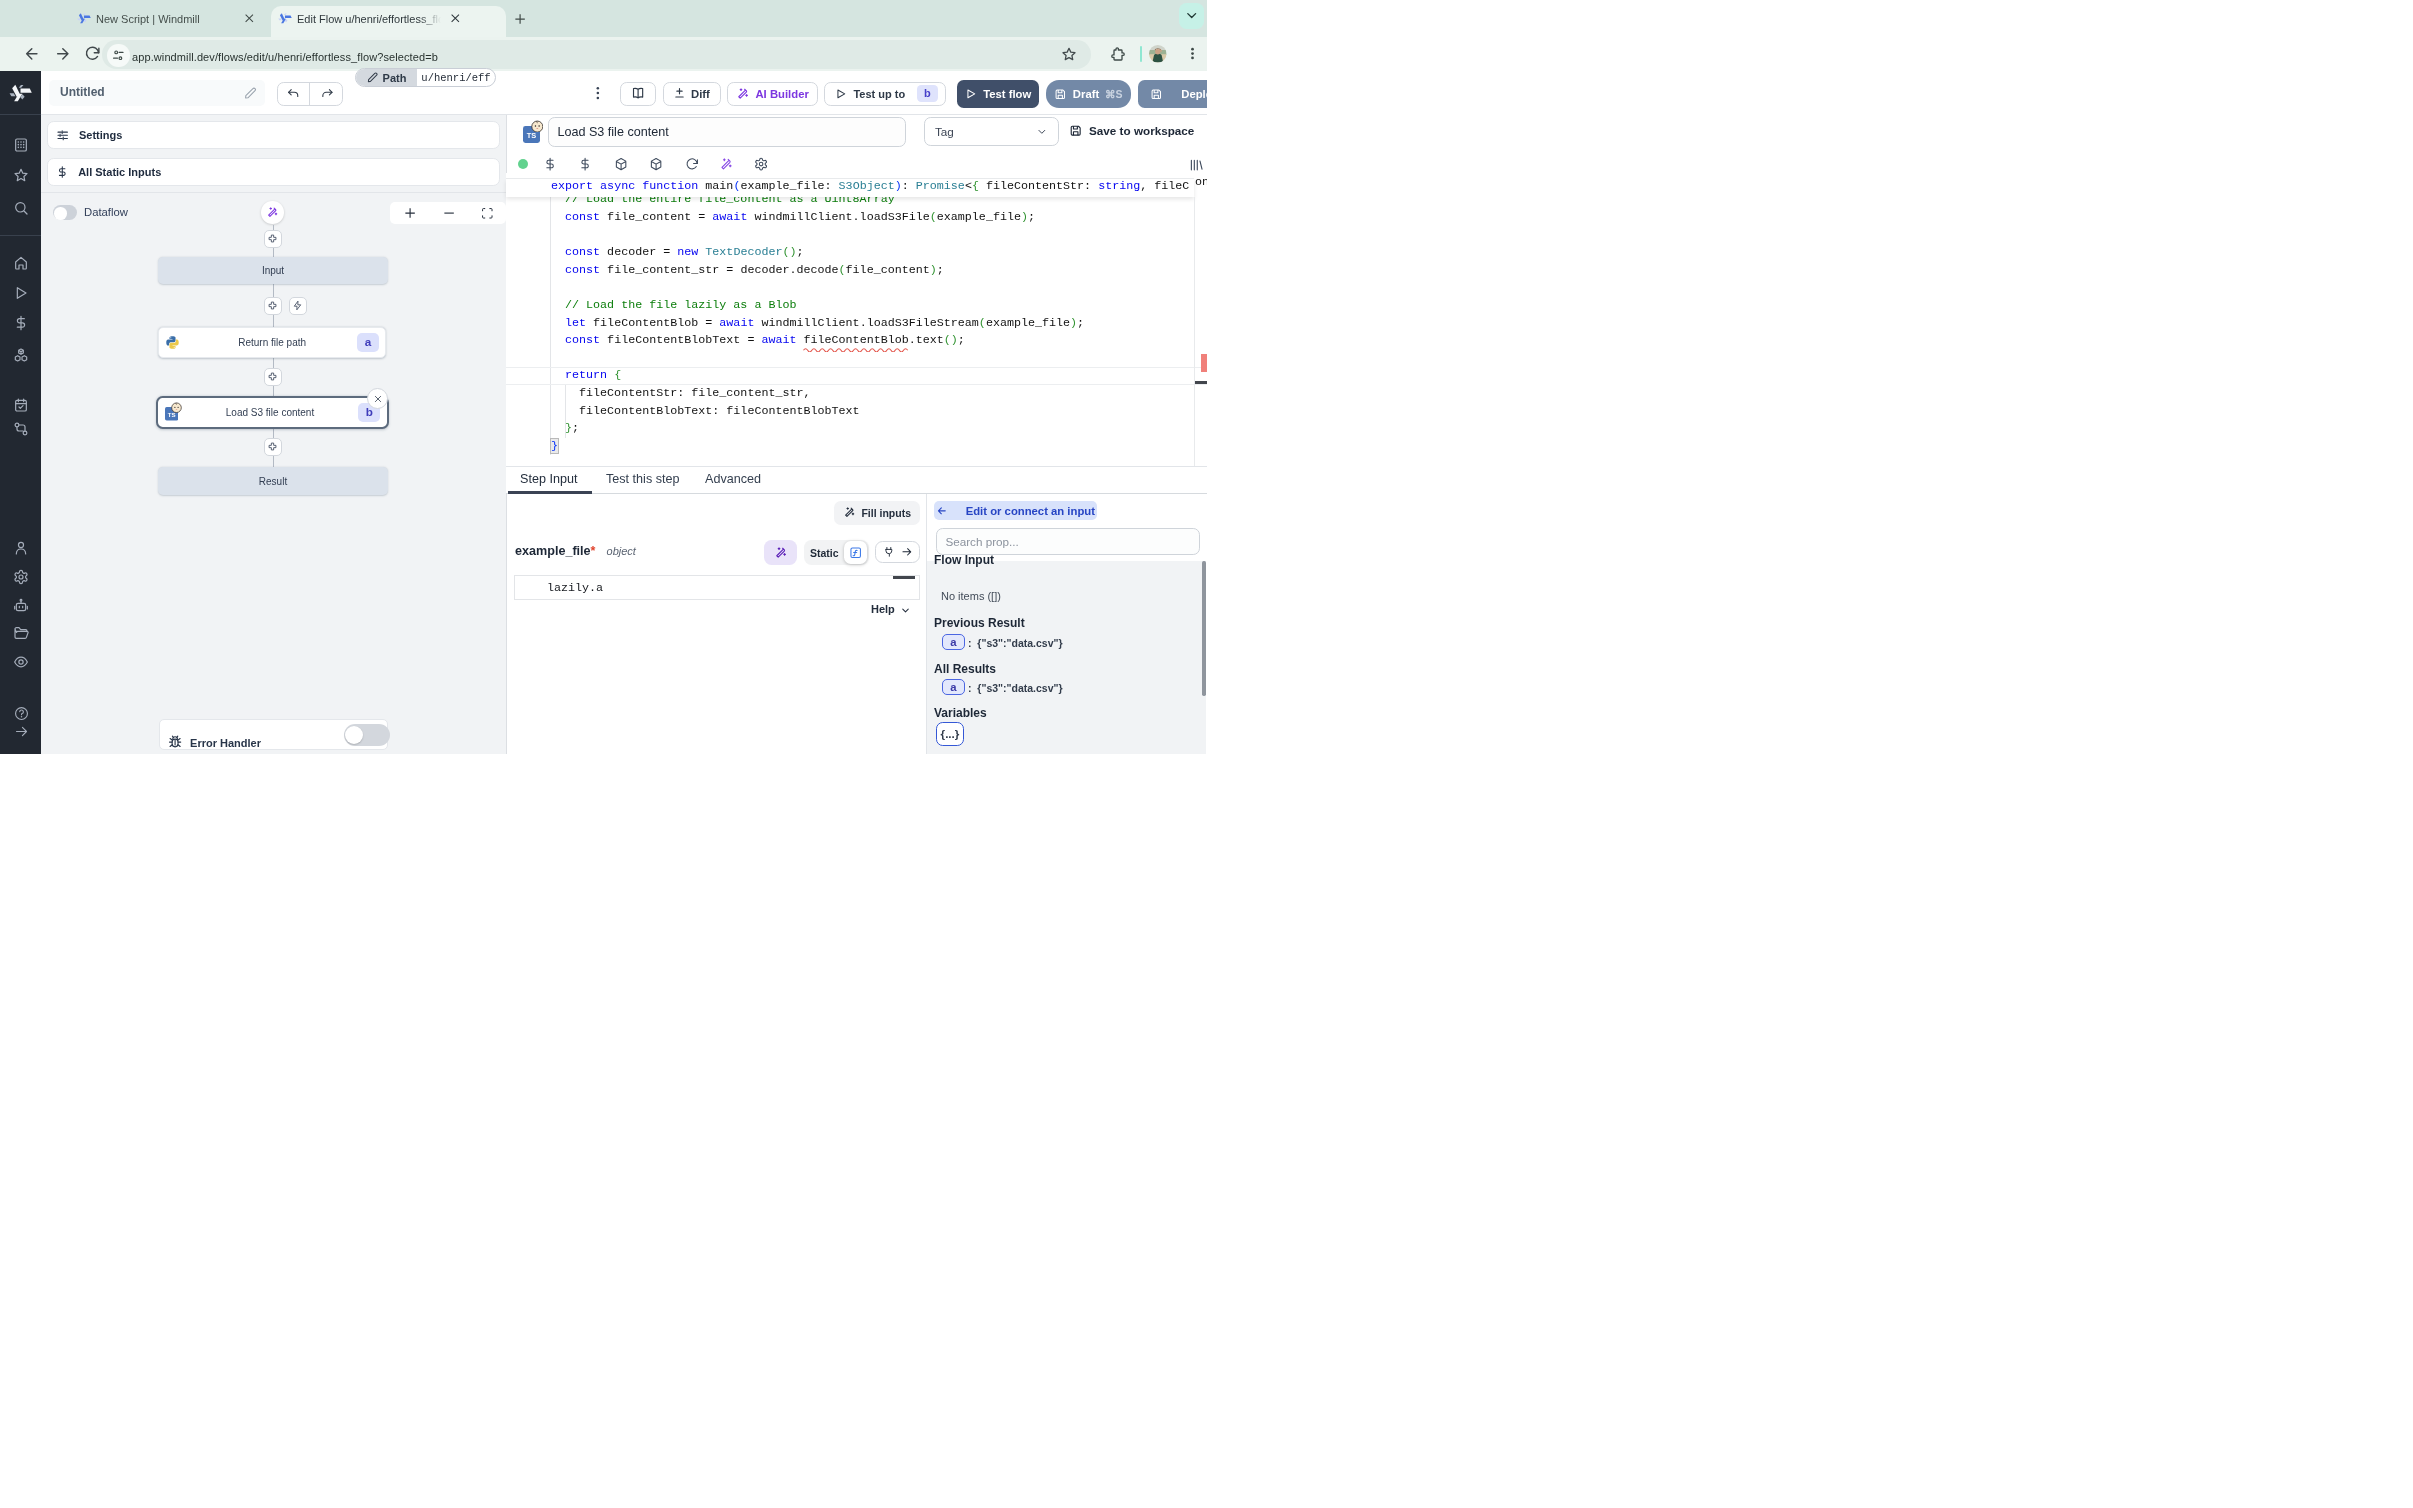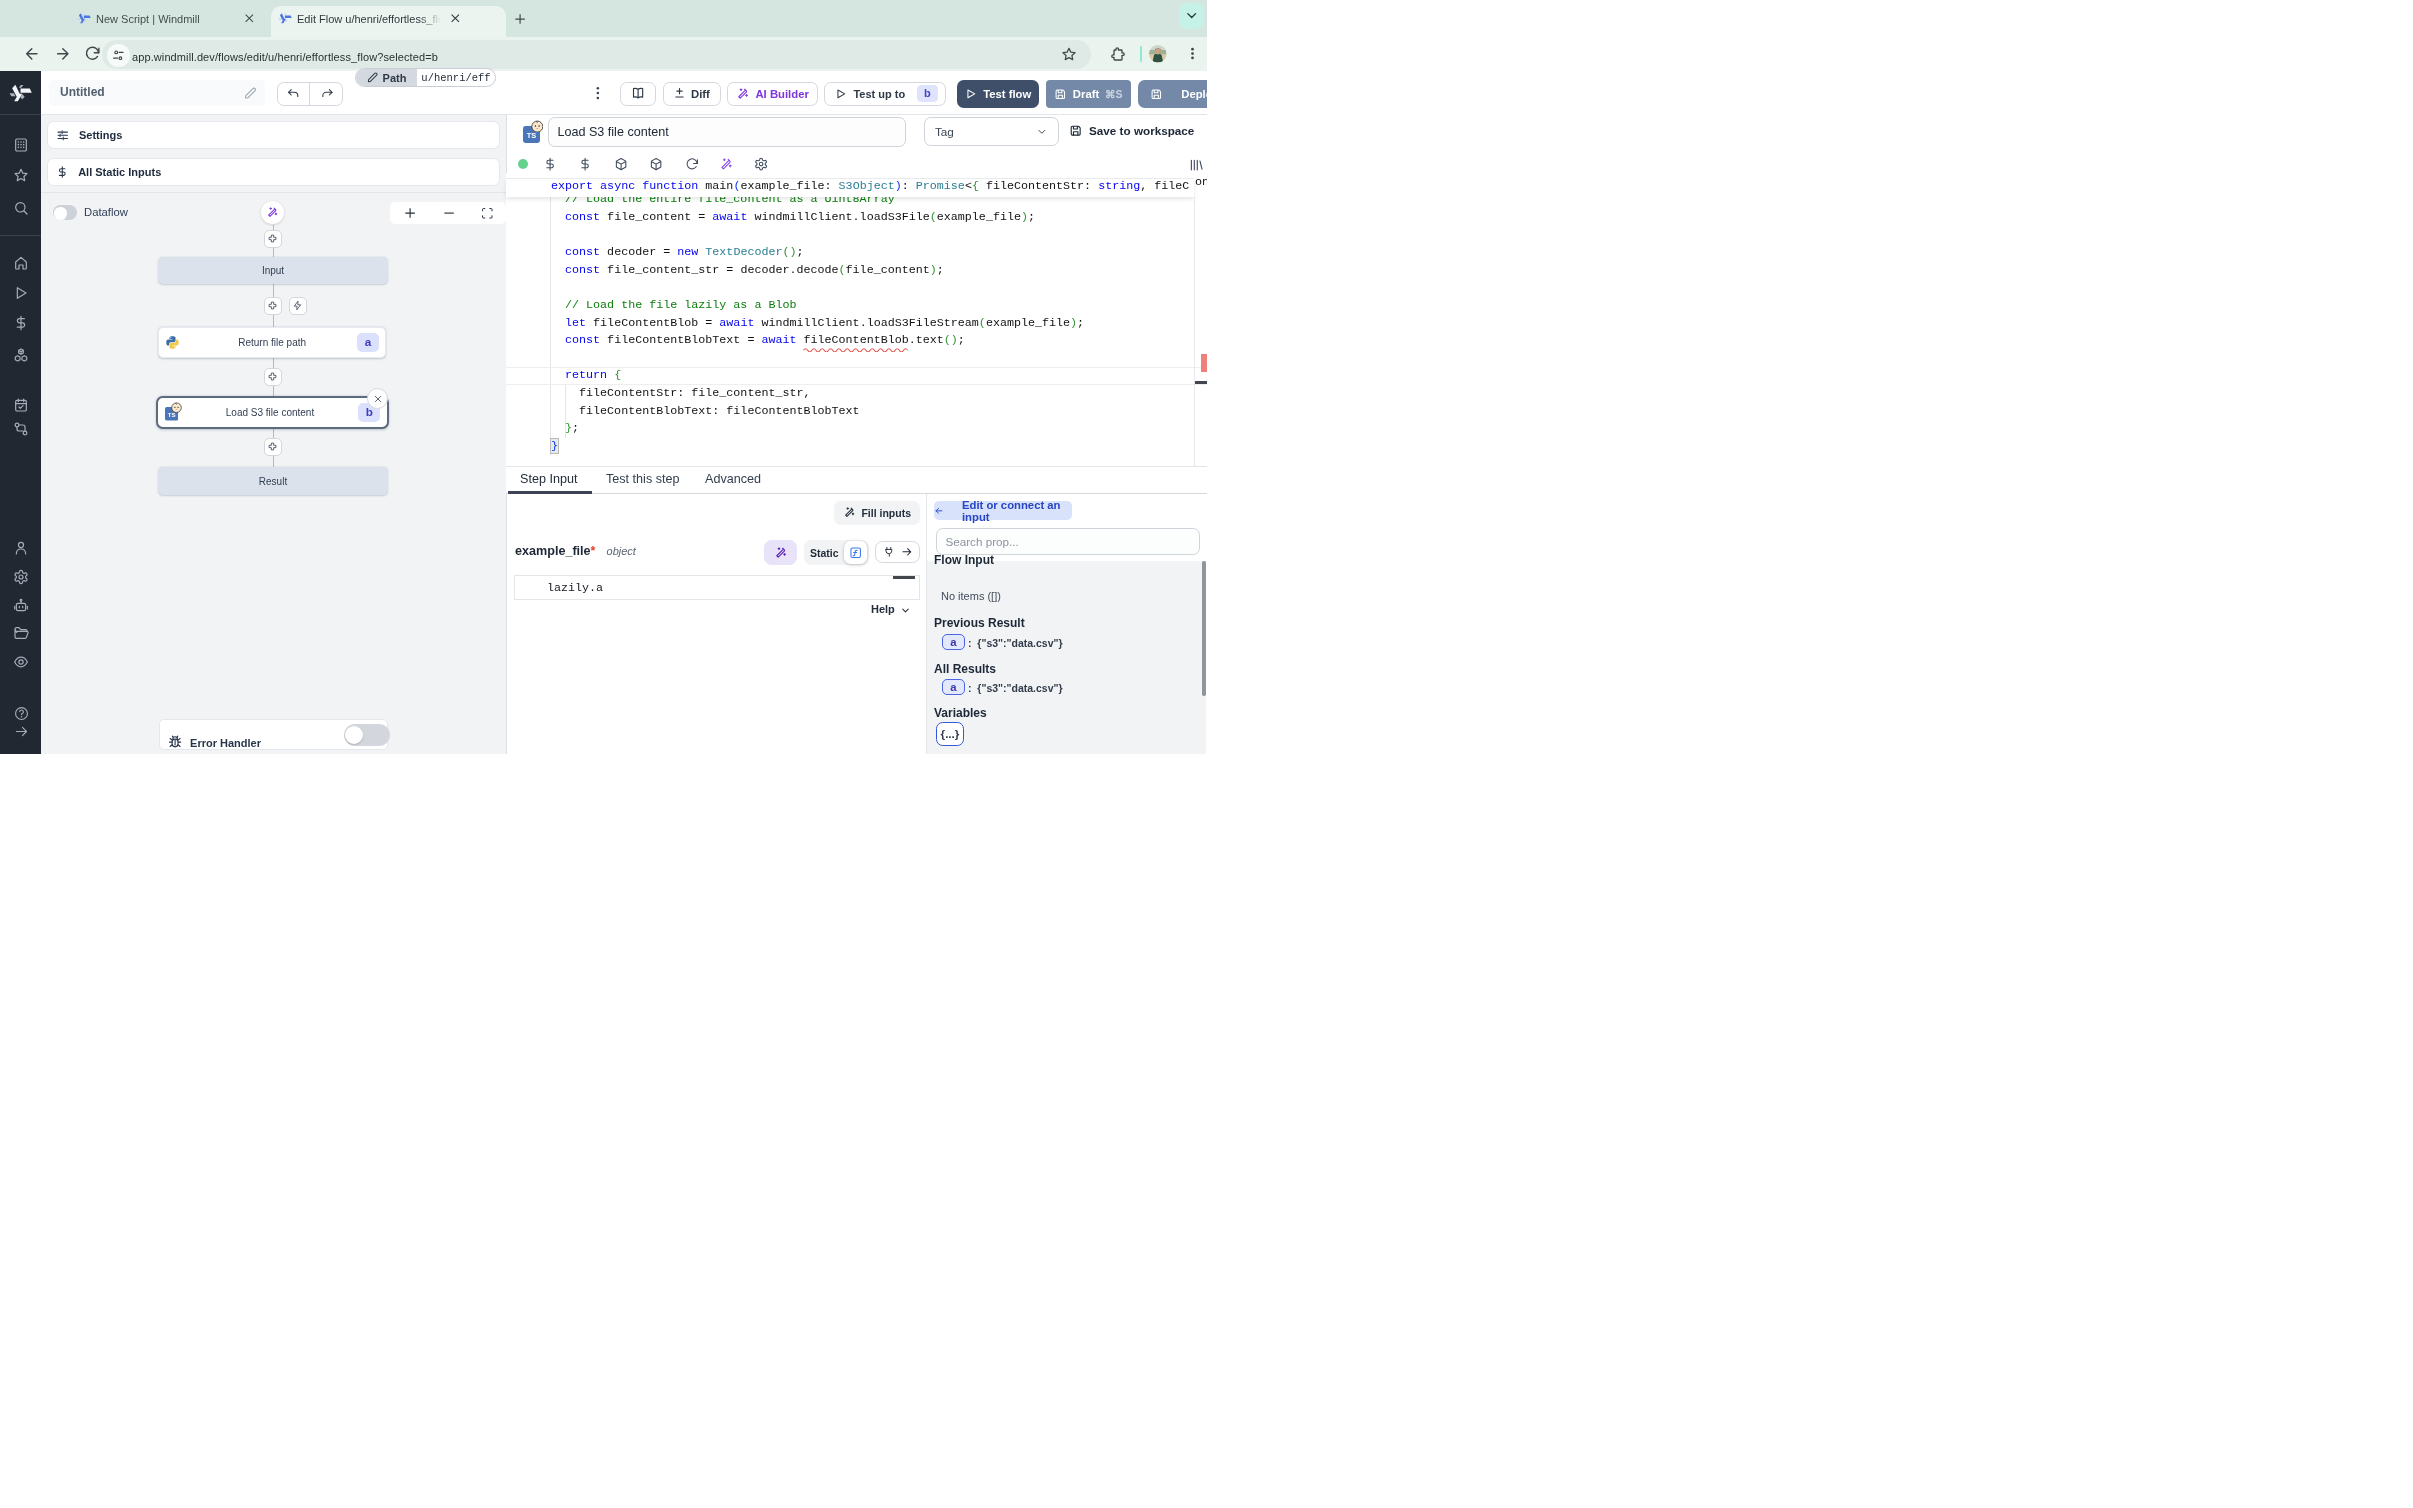--- a/index.html
+++ b/index.html
@@ -190,21 +190,21 @@
     </svg>
   <span style="font-size:11px;font-weight:700;color:#2e3947">Test up to</span>
   <span style="display:inline-block;background:#dfe3fc;color:#4740c9;font-weight:700;font-size:11px;border-radius:4.2px;width:21px;height:17px;text-align:center;line-height:17px;margin-left:5px">b</span>
 </div>
 <div class="abs" style="left:957px;top:80px;width:82px;height:28px;background:#404f69;border-radius:6.7px;display:flex;align-items:center;justify-content:center;gap:6.7px">
   <svg width="11.7" height="11.7" viewBox="0 0 24 24" fill="none" stroke="#fff" stroke-width="2.1" stroke-linejoin="round">
       <path d="M6 4 L20 12 L6 20 Z"></path>
     </svg>
   <span style="font-size:11.3px;font-weight:700;color:#fff">Test flow</span>
 </div>
-<div class="abs" style="left:1046px;top:80px;width:85px;height:28px;background:#7389a7;border-radius:4px;display:flex;align-items:center;justify-content:center;gap:5.9px">
+<div class="abs" style="left:1046px;top:80px;width:85px;height:28px;background:#7389a7;border-radius:13px;display:flex;align-items:center;justify-content:center;gap:5.9px">
   <svg width="12.6" height="12.6" viewBox="0 0 24 24" fill="none" stroke="#fff" stroke-width="2" stroke-linejoin="round">
       <path d="M4 6 a2 2 0 0 1 2 -2 h11 l3 3 v11 a2 2 0 0 1 -2 2 h-12 a2 2 0 0 1 -2 -2 Z"></path>
       <path d="M8 4 v5 h7 v-5 M8 20 v-6 h8 v6"></path>
     </svg>
   <span style="font-size:11.3px;font-weight:700;color:#fff">Draft</span>
   <span style="font-size:10.5px;color:#c9d3e0;font-weight:600">⌘S</span>
 </div>
 <div class="abs" style="left:1138px;top:80px;width:84px;height:28px;background:#7389a7;border-radius:6.7px;display:flex;align-items:center;gap:19px;padding-left:11.7px">
   <svg width="12.6" height="12.6" viewBox="0 0 24 24" fill="none" stroke="#fff" stroke-width="2" stroke-linejoin="round">
       <path d="M4 6 a2 2 0 0 1 2 -2 h11 l3 3 v11 a2 2 0 0 1 -2 2 h-12 a2 2 0 0 1 -2 -2 Z"></path>
@@ -573,21 +573,21 @@
 <div class="abs" style="left:514px;top:575px;width:406px;height:25px;border:0.8px solid #e3e5e8;background:#fff"></div>
 <div class="abs mono" style="left:547px;top:581px;font-size:11.7px;color:#15181d">lazily.a</div>
 <div class="abs" style="left:893px;top:576px;width:22px;height:2.9px;background:#42464d"></div>
 
 <div class="abs" style="left:871px;top:603px;font-size:11px;font-weight:700;color:#242e3d">Help</div>
 <svg class="abs" style="left:900px;top:605px" width="11" height="11" viewBox="0 0 24 24" fill="none" stroke="#242e3d" stroke-width="2.2" stroke-linecap="round" stroke-linejoin="round">
     <path d="M6 9 L12 15 L18 9"></path>
   </svg>
 
 <div class="abs" style="left:926px;top:494px;width:0.8px;height:261px;background:#e2e5e9"></div>
-<div class="abs" style="left:934px;top:501px;width:138px;height:19px;background:#d8e2fb;border-radius:5px;display:flex;align-items:center;justify-content:center;gap:18px">
+<div class="abs" style="left:934px;top:501px;width:163px;height:19px;background:#d8e2fb;border-radius:5px;display:flex;align-items:center;justify-content:center;gap:18px">
   <svg width="11.7" height="11.7" viewBox="0 0 24 24" fill="none" stroke="#2745c4" stroke-width="2.2" stroke-linecap="round" stroke-linejoin="round">
       <path d="M19 12 L5 12 M11 6 L5 12 L11 18"></path>
     </svg>
   <span style="font-size:11.3px;font-weight:600;color:#2745c4">Edit or connect an input</span>
 </div>
 <div class="abs" style="left:936px;top:528px;width:264px;height:27px;border:0.8px solid #cfd4da;border-radius:6.7px;background:#fcfdfd;display:flex;align-items:center;padding-left:8.4px;font-size:11.7px;color:#8c939e">Search prop...</div>
 <div class="abs" style="left:927px;top:561px;width:279px;height:193px;background:#f1f3f5"></div>
 <div class="abs" style="left:1202px;top:561px;width:4.2px;height:135px;background:#8f959d;border-radius:1.7px"></div>
 <div class="abs" style="left:934px;top:553px;font-size:12px;font-weight:700;color:#1d2736">Flow Input</div>
 <div class="abs" style="left:941px;top:590px;font-size:11px;color:#434c59">No items ([])</div>

